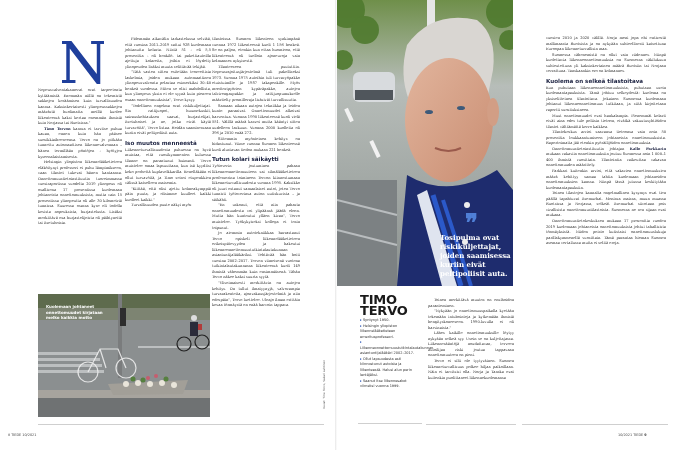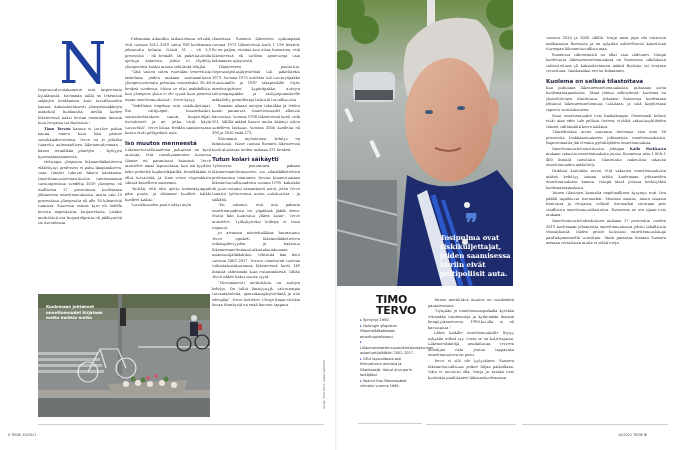--- a/index.html
+++ b/index.html
@@ -15,21 +15,21 @@
   .dropcap{position:absolute;left:62px;top:36px;width:42px;height:50px;}
   .photo-left{position:absolute;left:38px;top:294px;width:172px;height:123px;overflow:hidden;background:#8e9190;}
   .photo-caption{position:absolute;left:8px;top:10px;width:70px;font-family:"DejaVu Sans",sans-serif;font-size:4px;line-height:5.6px;color:#fff;font-weight:bold;}
   .photo-credit{position:absolute;left:322px;top:360px;writing-mode:vertical-rl;transform:rotate(180deg);font-family:"DejaVu Sans",sans-serif;font-size:2.8px;color:#555;}
   .rule{position:absolute;height:1px;background:#cfcfcf;}
   .folio{position:absolute;top:433px;font-family:"DejaVu Sans",sans-serif;font-size:3.4px;color:#444;}
   .portrait{position:absolute;left:337px;top:0;width:176px;height:286px;overflow:hidden;background:#9aa09b;}
   .quote{position:absolute;left:440px;top:233px;width:76px;text-align:left;font-family:"DejaVu Serif",serif;font-weight:bold;font-size:7px;line-height:9px;color:#fff;}
   .quote-mark{position:absolute;left:465px;top:213px;font-size:24px;line-height:20px;color:#4f7fd6;font-family:"DejaVu Serif",serif;font-weight:bold;}
   .factbox{position:absolute;left:360px;top:294px;width:60px;font-family:"DejaVu Sans",sans-serif;}
-  .factbox h2{margin:0 0 2px 16px;font-size:11px;line-height:11px;font-weight:900;letter-spacing:-0.2px;color:#1a1a1a;font-family:"DejaVu Sans",sans-serif;}
+  .factbox h2{margin:0 0 2px 0;font-size:13px;line-height:11px;font-weight:900;letter-spacing:-0.2px;color:#1a1a1a;font-family:"DejaVu Sans",sans-serif;}
   .factbox .fi{font-size:3.5px;line-height:5.5px;color:#333;}
   .factbox .fi .tri{color:#2a55b8;}
 </style>
 </head>
 <body>
 
 <div class="page left">
   <svg class="dropcap" viewBox="0 0 42 50">
     <text x="21" y="47" text-anchor="middle" font-family="DejaVu Serif, serif" font-size="58" fill="#1f3f9c">N</text>
   </svg>

